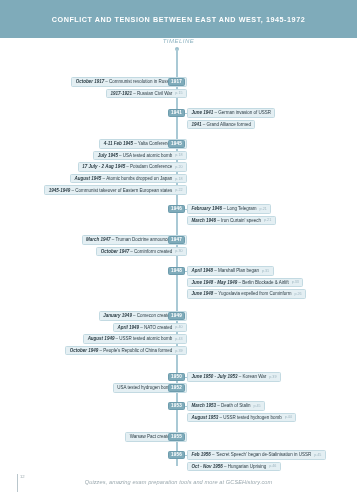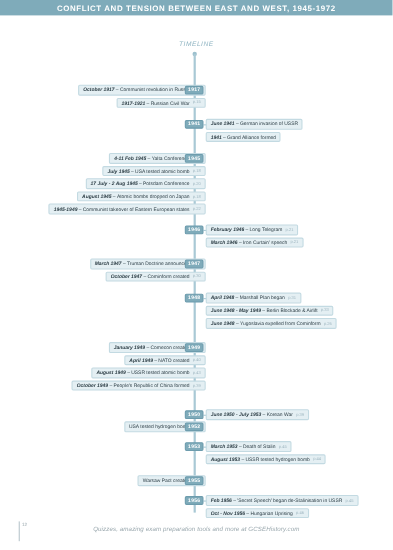--- a/index.html
+++ b/index.html
@@ -15,21 +15,21 @@
     width: 357px;
     height: 500px;
     background: #ffffff;
   }
 
   
   .header {
     position: absolute;
     left: 0; top: 0;
     width: 357px;
-    height: 14px;
+    height: 38px;
     background: #7fabba;
     display: flex;
     align-items: center;
     justify-content: center;
   }
   .header-title {
     color: #ffffff;
     font-size: 7.2px;
     font-weight: bold;
     letter-spacing: 0.55px;

